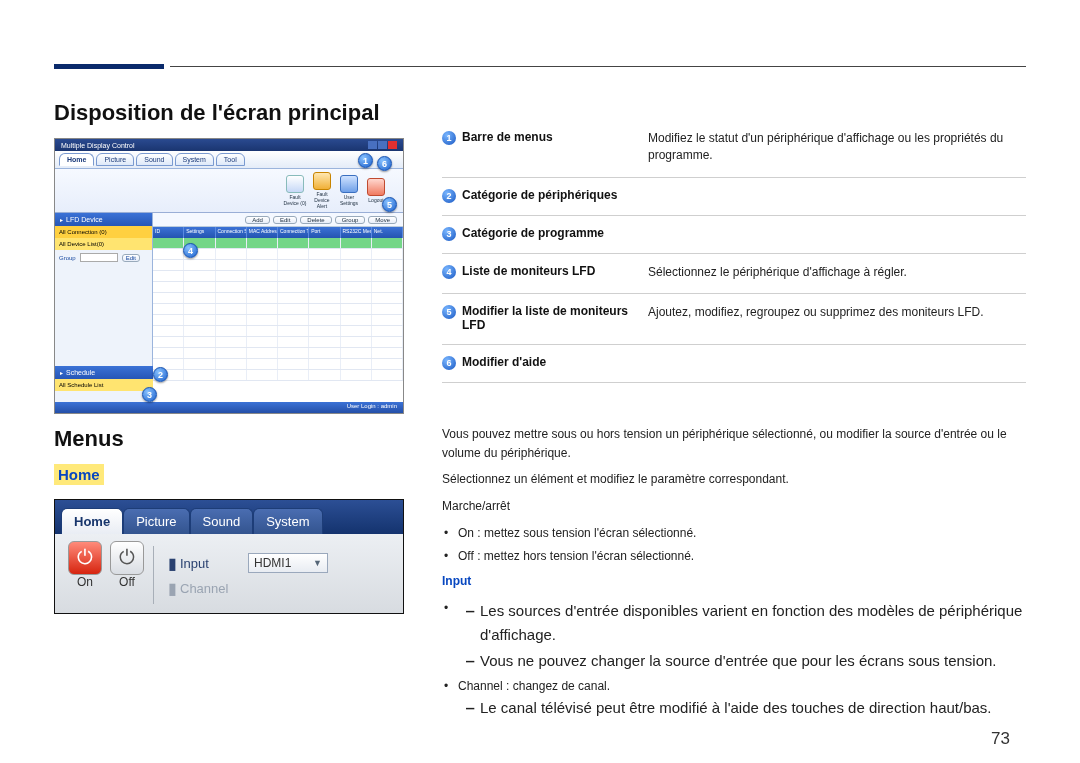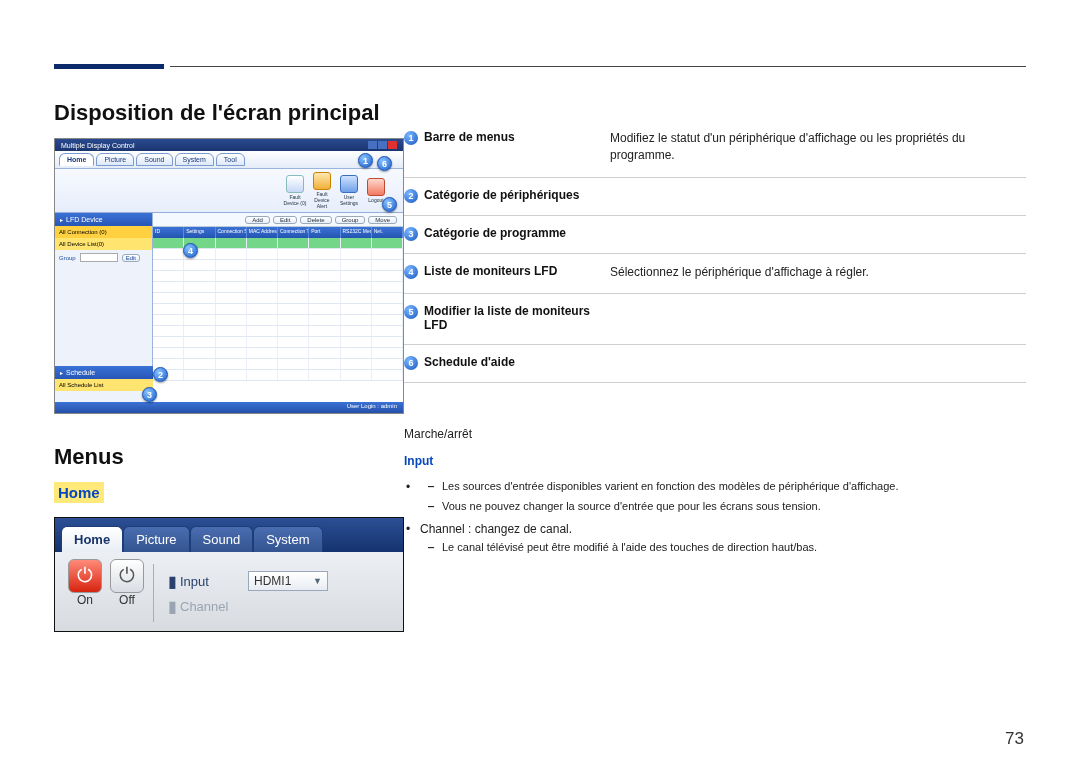--- a/index.html
+++ b/index.html
@@ -20,26 +20,27 @@
   }
   .top-rule-thin {
     position: absolute;
     top: 66px; left: 170px; right: 54px;
     border-top: 1px solid #444;
   }
   .page {
     position: absolute;
     top: 100px; left: 54px; right: 54px; bottom: 30px;
     display: flex;
+    gap: 38px;
   }
   .left-col { width: 350px; flex-shrink: 0; }
   .right-col { flex: 1; }
 
   h1 { font-size: 22px; font-weight: 600; color: #111; margin-bottom: 12px; }
-  h2 { font-size: 22px; font-weight: 600; color: #111; margin: 30px 0 12px 0; }
+  h2 { font-size: 22px; font-weight: 600; color: #111; margin: 12px 0 12px 0; }
   .sub-hl { display: inline-block; background: #ffe97a; color: #0747c0; font-weight: bold; font-size: 15px; padding: 2px 4px; margin-bottom: 14px; }
 
   
   .app-window {
     width: 350px; height: 276px;
     border: 1px solid #888;
     position: relative;
     background: #fff;
     font-size: 7px;
   }
@@ -146,25 +147,25 @@
   .leg-desc { flex:1; font-size:12px; color:#222; line-height:1.45; }
   .divider { border-top:0.5px solid #cfcfcf; margin:4px 0 10px; }
 
   .body-text { font-size:12px; color:#222; line-height:1.55; margin-bottom:8px; }
   .body-text .hl-home { color:#0747c0; font-weight:bold; }
   .body-text .hl-input { color:#0747c0; font-weight:bold; }
 
   ul.bul { list-style:none; padding-left:16px; font-size:12px; color:#222; line-height:1.6; }
   ul.bul > li { position:relative; margin-bottom:4px; }
   ul.bul > li::before { content:"•"; position:absolute; left:-14px; top:0; }
-  ul.dash { list-style:none; padding-left:22px; font-size:11px; color:#222; line-height:1.6; }
+  ul.dash { list-style:none; padding-left:22px; font-size:15px; color:#222; line-height:1.6; }
   ul.dash > li { position:relative; margin-bottom:2px; }
   ul.dash > li::before { content:"‒"; position:absolute; left:-14px; top:0; font-weight:bold;}
 
-  .pagenum { position:absolute; bottom:14px; right:56px; font-size:17px; color:#333; }
+  .pagenum { position:absolute; bottom:14px; right:70px; font-size:17px; color:#333; }
 </style>
 </head>
 <body>
 
 <div class="top-rule"></div>
 <div class="top-rule-thin"></div>
 
 <div class="page">
 
   <div class="left-col">
@@ -426,31 +427,38 @@
       <div class="divider"></div>
       <div class="legend-row">
         <div class="num-bullet">4</div>
         <div class="leg-label">Liste de moniteurs LFD</div>
         <div class="leg-desc">Sélectionnez le périphérique d'affichage à régler.</div>
       </div>
       <div class="divider"></div>
       <div class="legend-row">
         <div class="num-bullet">5</div>
         <div class="leg-label">Modifier la liste de moniteurs LFD</div>
+        <div class="leg-desc">Ajoutez, modifiez, regroupez ou supprimez des moniteurs LFD.</div>
       </div>
       <div class="divider"></div>
       <div class="legend-row">
         <div class="num-bullet">6</div>
-        <div class="leg-label">Schedule d'aide</div>
+        <div class="leg-label">Modifier d'aide</div>
       </div>
       <div class="divider"></div>
     </div>
 
     <div style="margin-top:42px;">
+      <p class="body-text">Vous pouvez mettre sous ou hors tension un périphérique sélectionné, ou modifier la source d'entrée ou le volume du périphérique.</p>
+      <p class="body-text">Sélectionnez un élément et modifiez le paramètre correspondant.</p>
       <p class="body-text">Marche/arrêt</p>
+      <ul class="bul">
+        <li><span class="hl-on">On</span><span> : mettez sous tension l'écran sélectionné.</span></li>
+        <li><span class="hl-off">Off</span><span> : mettez hors tension l'écran sélectionné.</span></li>
+      </ul>
       <p class="body-text" style="margin-top:6px;"><span class="hl-input">Input</span></p>
       <ul class="bul">
         <li>
           <ul class="dash">
             <li>Les sources d'entrée disponibles varient en fonction des modèles de périphérique d'affichage.</li>
             <li>Vous ne pouvez changer la source d'entrée que pour les écrans sous tension.</li>
           </ul>
         </li>
         <li>
           <span class="hl-ch">Channel</span><span> : changez de canal.</span>

